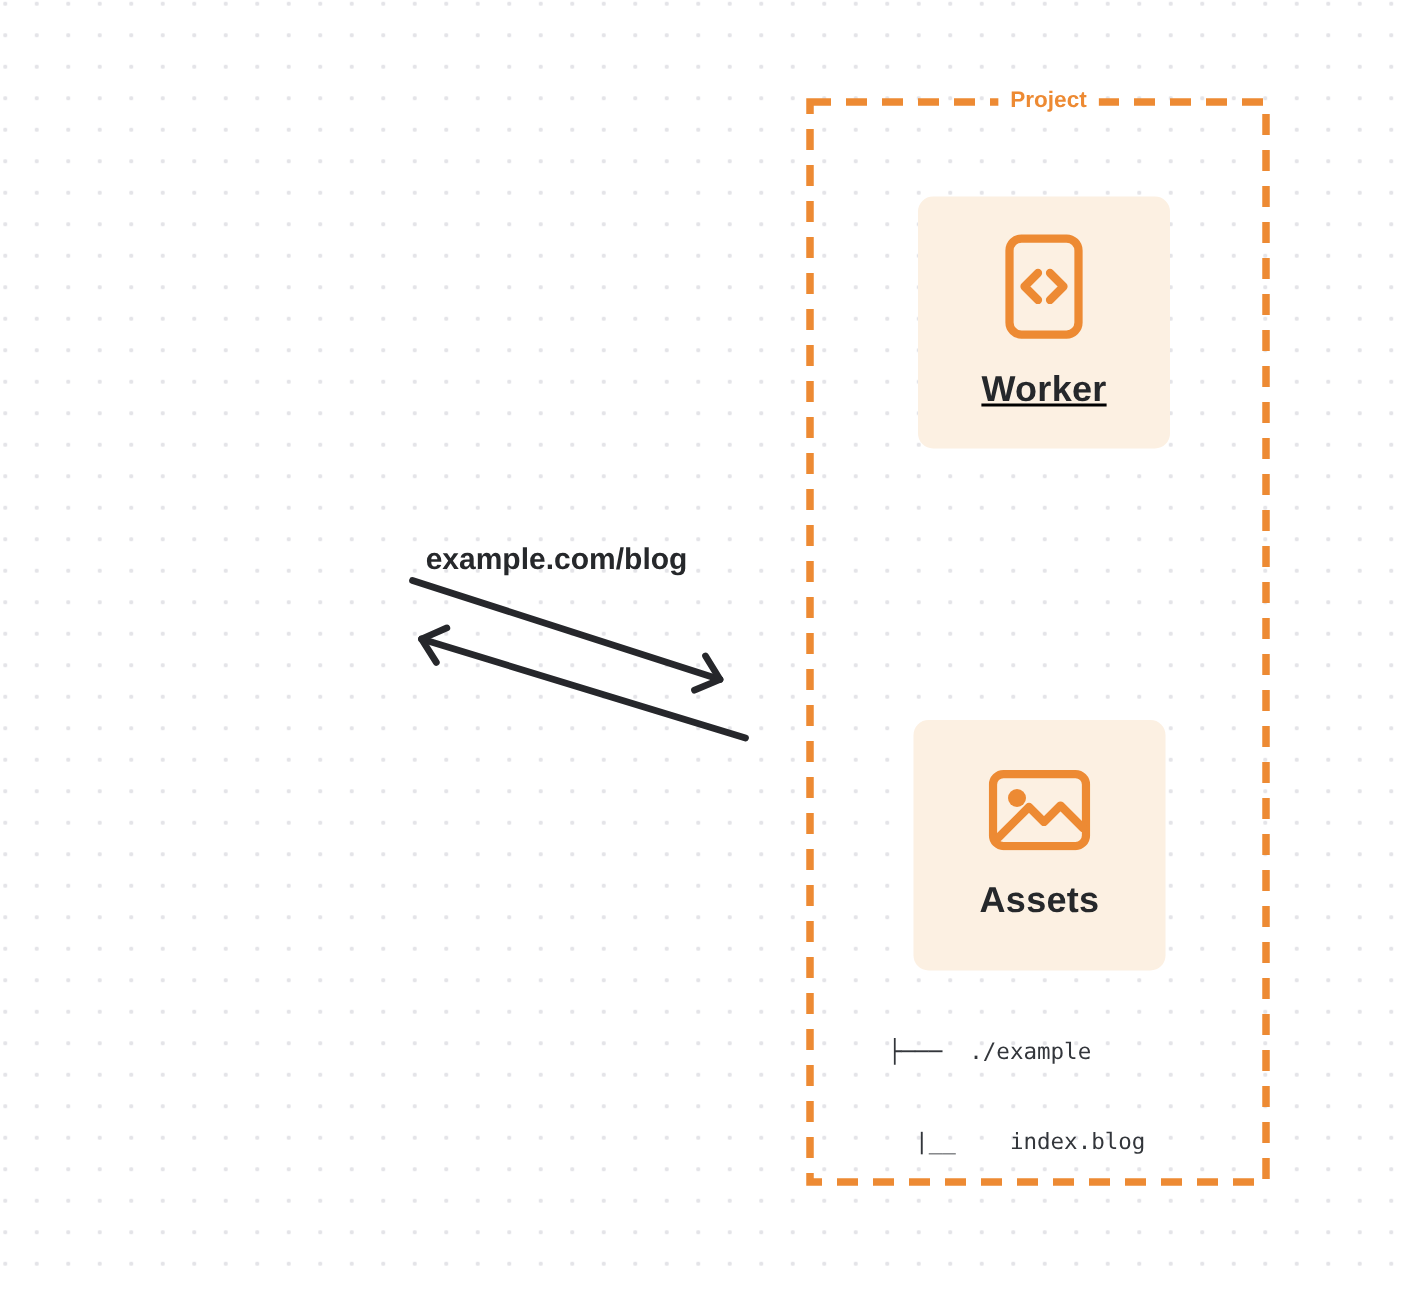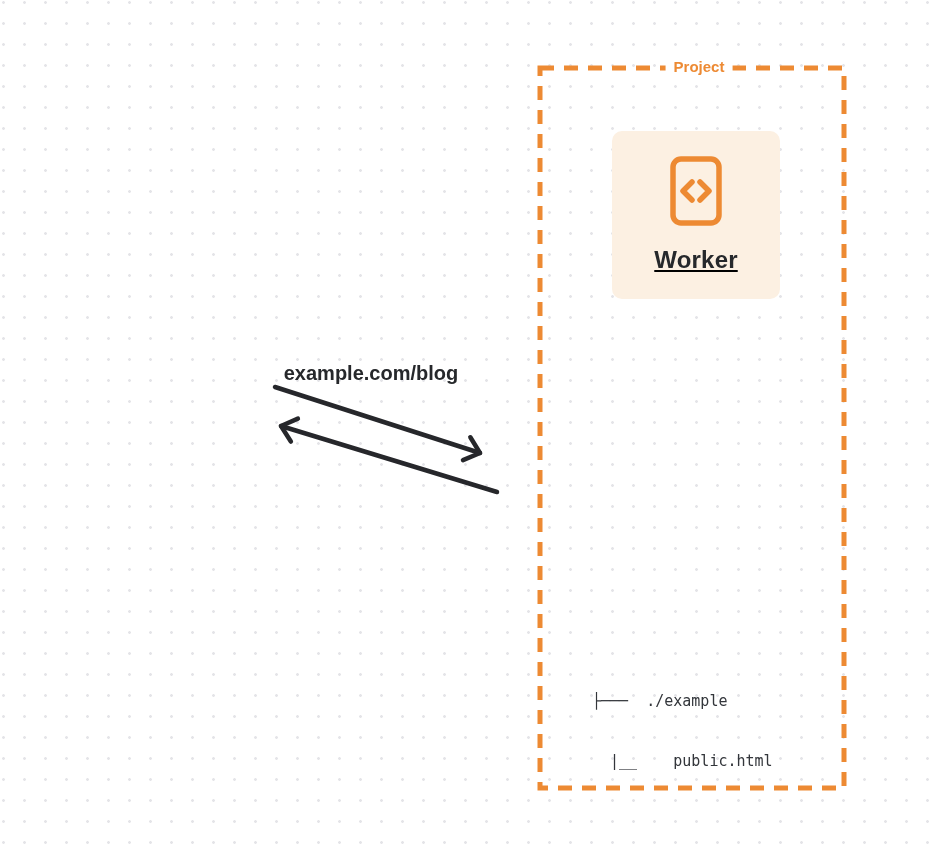--- a/index.html
+++ b/index.html
@@ -117,20 +117,30 @@
     <span class="icon-wrap">
       <svg width="52" height="70" viewBox="0 0 52 70" xmlns="http://www.w3.org/2000/svg">
         <rect x="3" y="3" width="46" height="64" rx="8" fill="none" stroke="#ed8a33" stroke-width="5.5"></rect>
         <polyline points="22,26 13,35 22,44" fill="none" stroke="#ed8a33" stroke-width="5.5" stroke-linecap="round" stroke-linejoin="round"></polyline>
         <polyline points="30,26 39,35 30,44" fill="none" stroke="#ed8a33" stroke-width="5.5" stroke-linecap="round" stroke-linejoin="round"></polyline>
       </svg>
     </span>
     <span class="card-label">Worker</span>
   </div>
 
+  <div class="card assets">
+    <span class="icon-wrap">
+      <svg width="68" height="54" viewBox="0 0 68 54" xmlns="http://www.w3.org/2000/svg">
+        <rect x="3" y="3" width="62" height="48" rx="7" fill="none" stroke="#ed8a33" stroke-width="5.5"></rect>
+        <circle cx="19" cy="19" r="6" fill="#ed8a33"></circle>
+        <polyline points="7,45 27,25 37,35 48,24 63,39" fill="none" stroke="#ed8a33" stroke-width="5.5" stroke-linecap="round" stroke-linejoin="round"></polyline>
+      </svg>
+    </span>
+    <span class="card-label">Assets</span>
+  </div>
 
   <div class="file-tree">
     <div>├───  ./example</div>
-    <div>  |__    public.html</div>
+    <div>  |__    index.blog</div>
     
   </div>
 
 </div>
 
 </body></html>

